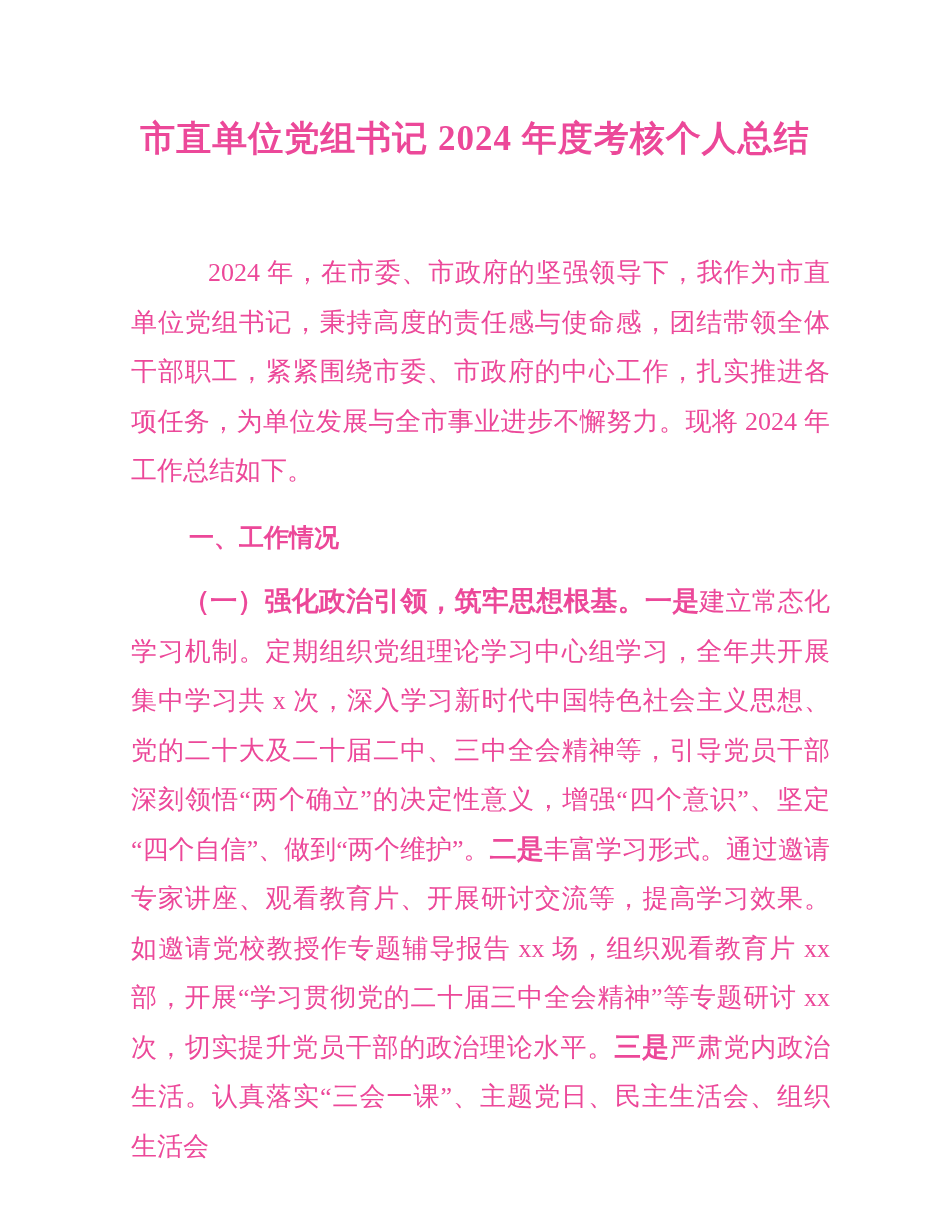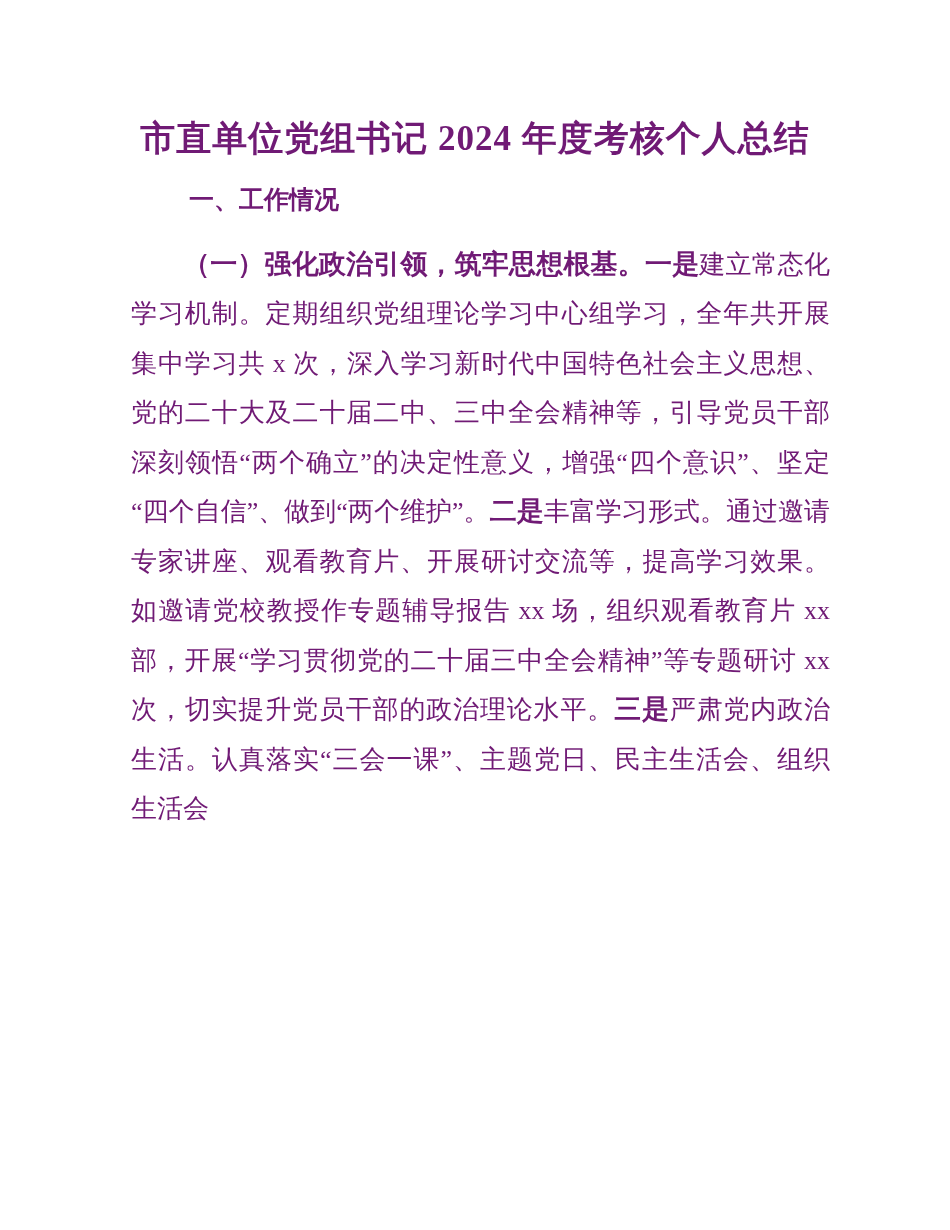--- a/index.html
+++ b/index.html
@@ -5,21 +5,21 @@
   html, body {
     margin: 0;
     padding: 0;
     background: #ffffff;
   }
   .page {
     position: relative;
     width: 950px;
     height: 1230px;
     background: #ffffff;
-    color: #701a75;
+    color: #ec4899;
     overflow: hidden;
     font-family: "Liberation Serif", serif;
   }
   .doc-title {
     margin: 0;
     padding: 120px 0 0 0;
     width: 100%;
     text-align: center;
     font-size: 35px;
     line-height: 38px;
@@ -60,18 +60,19 @@
     font-size: 27px;
   }
 </style>
 </head>
 <body>
 
 <div class="page">
   <h1 class="doc-title">市直单位党组书记 2024 年度考核个人总结</h1>
 
   <div class="content">
+    <p class="para intro">2024 年，在市委、市政府的坚强领导下，我作为市直单位党组书记，秉持高度的责任感与使命感，团结带领全体干部职工，紧紧围绕市委、市政府的中心工作，扎实推进各项任务，为单位发展与全市事业进步不懈努力。现将 2024 年工作总结如下。</p>
 
     <h2 class="section-heading">一、工作情况</h2>
 
     <p class="para section-para"><span class="lead">（一）强化政治引领，筑牢思想根基。</span><span class="point-label">一是</span><span>建立常态化学习机制。定期组织党组理论学习中心组学习，全年共开展集中学习共 x 次，深入学习新时代中国特色社会主义思想、党的二十大及二十届二中、三中全会精神等，引导党员干部深刻领悟“两个确立”的决定性意义，增强“四个意识”、坚定“四个自信”、做到“两个维护”。</span><span class="point-label">二是</span><span>丰富学习形式。通过邀请专家讲座、观看教育片、开展研讨交流等，提高学习效果。如邀请党校教授作专题辅导报告 xx 场，组织观看教育片 xx 部，开展“学习贯彻党的二十届三中全会精神”等专题研讨 xx 次，切实提升党员干部的政治理论水平。</span><span class="point-label">三是</span><span>严肃党内政治生活。认真落实“三会一课”、主题党日、民主生活会、组织生活会</span></p>
   </div>
 </div>
 
 </body></html>

